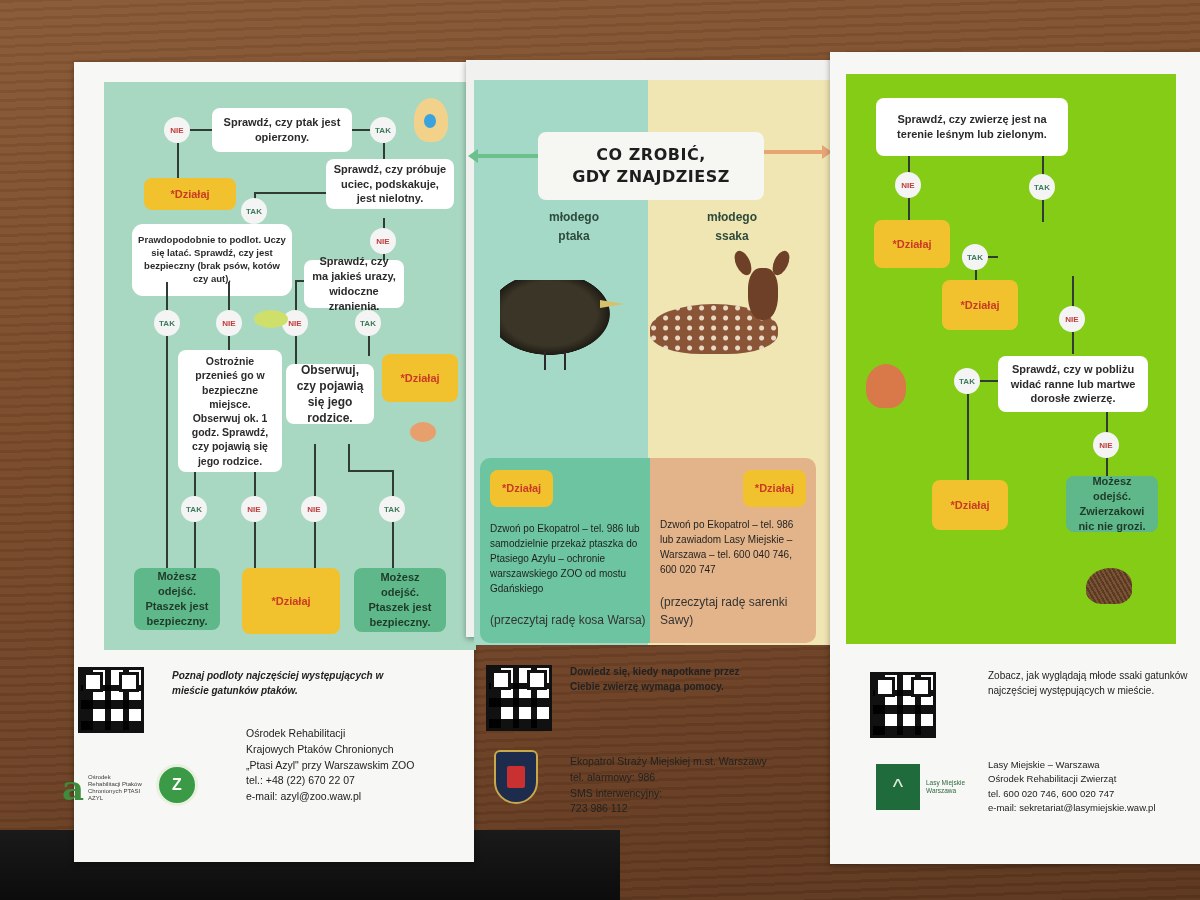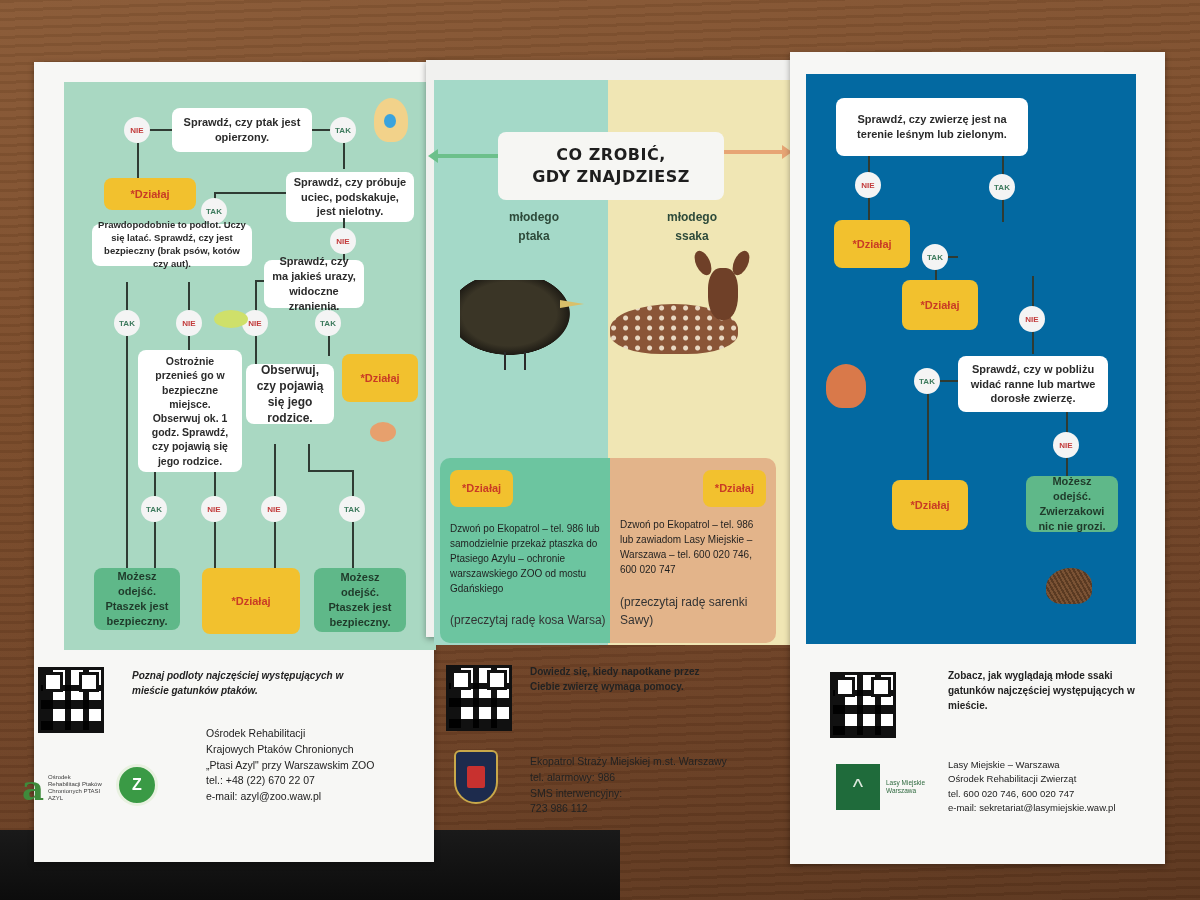--- a/index.html
+++ b/index.html
@@ -15,30 +15,31 @@
   }
   .dark-floor {
     position: absolute; left: 0; bottom: 0; width: 620px; height: 70px;
     background: linear-gradient(180deg, #1a1a1a, #0c0c0c);
   }
   .leaflet { position: absolute; inset: 0; }
   .panel {
     position: absolute;
     background: #f7f7f5;
     box-shadow: 0 2px 6px rgba(0,0,0,0.35);
+    margin-left: 40px;
   }
   #panel-left   { left: 34px;  top: 62px; width: 400px; height: 800px; }
   #panel-middle { left: 426px; top: 60px; width: 385px; height: 577px; background: #f1f1ef; }
   #panel-right  { left: 790px; top: 52px; width: 375px; height: 812px; }
 
   .panel-art { position: absolute; border-radius: 0; }
   #panel-left .panel-art   { left: 30px; top: 20px; width: 372px; height: 568px; background: #a9d8c2; }
   #panel-middle .panel-art { left: 8px;  top: 20px; width: 362px; height: 565px;
     background: linear-gradient(90deg, #a4d9c8 0 48%, #f0e6b4 48% 100%); }
-  #panel-right .panel-art  { left: 16px; top: 22px; width: 330px; height: 570px; background: #0369a1; }
+  #panel-right .panel-art  { left: 16px; top: 22px; width: 330px; height: 570px; background: #84cc16; }
 
   .box {
     position: absolute; border-radius: 8px;
     display: flex; align-items: center; justify-content: center;
     text-align: center; font-size: 11px; line-height: 1.35;
     color: #2b2b2b; font-weight: bold; padding: 4px 6px;
   }
   .q { background: #ffffff; }
   .act { background: #f2c12e; color: #c93b25; font-size: 11px; }
   .safe { background: #5fb889; color: #1f3a2a; }
@@ -131,28 +132,28 @@
       <div class="line h" style="left:248px;top:47px;width:26px;"></div>
       <div class="dot nie" style="left:60px;top:35px;">NIE</div>
       <div class="dot tak" style="left:266px;top:35px;">TAK</div>
       <div class="line v" style="left:73px;top:61px;height:38px;"></div>
       <div class="box act" style="left:40px;top:96px;width:92px;height:32px;">*Działaj</div>
       <div class="illus" style="left:310px;top:16px;width:34px;height:44px;border-radius:50% 50% 40% 40%;background:#f2d28a;">
         <div style="position:absolute;left:10px;top:16px;width:12px;height:14px;border-radius:50%;background:#3aa3dd;"></div>
       </div>
 
       <div class="line v" style="left:279px;top:61px;height:26px;"></div>
-      <div class="box q" style="left:222px;top:90px;width:128px;height:50px;">Sprawdź, czy próbuje uciec, podskakuje, jest nielotny.</div>
+      <div class="box q" style="left:222px;top:77px;width:128px;height:50px;">Sprawdź, czy próbuje uciec, podskakuje, jest nielotny.</div>
       <div class="line h" style="left:150px;top:110px;width:72px;"></div>
       <div class="line v" style="left:150px;top:110px;height:10px;"></div>
       <div class="dot tak" style="left:137px;top:116px;">TAK</div>
       <div class="line v" style="left:279px;top:136px;height:14px;"></div>
       <div class="dot nie" style="left:266px;top:146px;">NIE</div>
 
-      <div class="box q" style="left:28px;top:142px;width:160px;height:42px;font-size:9.5px;">Prawdopodobnie to podlot. Uczy się latać. Sprawdź, czy jest bezpieczny (brak psów, kotów czy aut).</div>
+      <div class="box q" style="left:28px;top:142px;width:160px;height:72px;font-size:9.5px;border-radius:11px;">Prawdopodobnie to podlot. Uczy się latać. Sprawdź, czy jest bezpieczny (brak psów, kotów czy aut).</div>
 
       <div class="line v" style="left:279px;top:172px;height:8px;"></div>
       <div class="box q" style="left:200px;top:178px;width:100px;height:48px;">Sprawdź, czy ma jakieś urazy, widoczne zranienia.</div>
       <div class="line h" style="left:191px;top:198px;width:9px;"></div>
       <div class="line v" style="left:191px;top:198px;height:36px;"></div>
       <div class="line v" style="left:264px;top:226px;height:10px;"></div>
 
       <div class="line v" style="left:62px;top:200px;height:30px;"></div>
       <div class="line v" style="left:124px;top:200px;height:30px;"></div>
       <div class="dot tak" style="left:50px;top:228px;">TAK</div>
@@ -236,21 +237,21 @@
         <div style="position:absolute;left:124px;top:2px;width:14px;height:26px;border-radius:50%;background:#6f4028;transform:rotate(25deg);"></div>
       </div>
 
       <div class="info-card bird">
         <div class="act-tag">*Działaj</div>
         <div class="body">Dzwoń po Ekopatrol – tel. 986 lub samodzielnie przekaż ptaszka do Ptasiego Azylu – ochronie warszawskiego ZOO od mostu Gdańskiego</div>
         <div class="note">(przeczytaj radę kosa Warsa)</div>
       </div>
       <div class="info-card mammal">
         <div class="act-tag">*Działaj</div>
-        <div class="body">Dzwoń po Ekopatrol – tel. 986 lub zawiadom Lasy Miejskie – Warszawa – tel. 600 020 746, 600 020 747</div>
+        <div class="body">Dzwoń po Ekopatrol – tel. 986 lub zawiadom Lasy Miejskie – Warszawa – tel. 600 040 746, 600 020 747</div>
         <div class="note">(przeczytaj radę sarenki Sawy)</div>
       </div>
     </div>
 
     <div class="qr" style="left:20px;top:605px;"></div>
     <div class="footer" style="left:104px;top:604px;width:200px;font-weight:bold;">Dowiedz się, kiedy napotkane przez Ciebie zwierzę wymaga pomocy.</div>
     <div class="logo-box" style="left:28px;top:690px;width:44px;height:54px;border-radius:6px 6px 22px 22px;background:#1d2b4d;border:2px solid #c8a84a;display:flex;align-items:center;justify-content:center;">
       <div style="width:18px;height:22px;background:#c8312f;border-radius:2px;"></div>
     </div>
     <div class="footer" style="left:104px;top:694px;width:260px;font-size:10.5px;">
@@ -285,21 +286,21 @@
       <div class="line v" style="left:121px;top:320px;height:88px;"></div>
       <div class="line v" style="left:260px;top:338px;height:22px;"></div>
       <div class="dot nie" style="left:247px;top:358px;">NIE</div>
       <div class="line v" style="left:260px;top:384px;height:22px;"></div>
       <div class="box act" style="left:86px;top:406px;width:76px;height:50px;">*Działaj</div>
       <div class="box safe" style="left:220px;top:402px;width:92px;height:56px;">Możesz odejść. Zwierzakowi nic nie grozi.</div>
       <div class="illus" style="left:240px;top:494px;width:46px;height:36px;border-radius:60% 50% 40% 40%;background:repeating-linear-gradient(60deg,#5a3a22 0 2px,#7a5234 2px 4px);"></div>
     </div>
 
     <div class="qr" style="left:40px;top:620px;"></div>
-    <div class="footer" style="left:158px;top:616px;width:210px;font-weight:bold;">Zobacz, jak wyglądają młode ssaki gatunków najczęściej występujących w mieście.</div>
+    <div class="footer" style="left:158px;top:616px;width:210px;font-weight:normal;">Zobacz, jak wyglądają młode ssaki gatunków najczęściej występujących w mieście.</div>
     <div class="logo-box" style="left:46px;top:712px;display:flex;align-items:center;gap:6px;">
       <div style="width:44px;height:46px;background:#1f6b3b;display:flex;align-items:center;justify-content:center;color:#dfe9df;font-size:22px;">^</div>
       <span style="font-size:6.5px;width:40px;color:#2f6a3f;line-height:1.3;">Lasy Miejskie Warszawa</span>
     </div>
     <div class="footer" style="left:158px;top:706px;width:215px;font-size:9.5px;">
       <div>Lasy Miejskie – Warszawa</div>
       <div>Ośrodek Rehabilitacji Zwierząt</div>
       <div>tel. 600 020 746, 600 020 747</div>
       <div>e-mail: sekretariat@lasymiejskie.waw.pl</div>
     </div>

